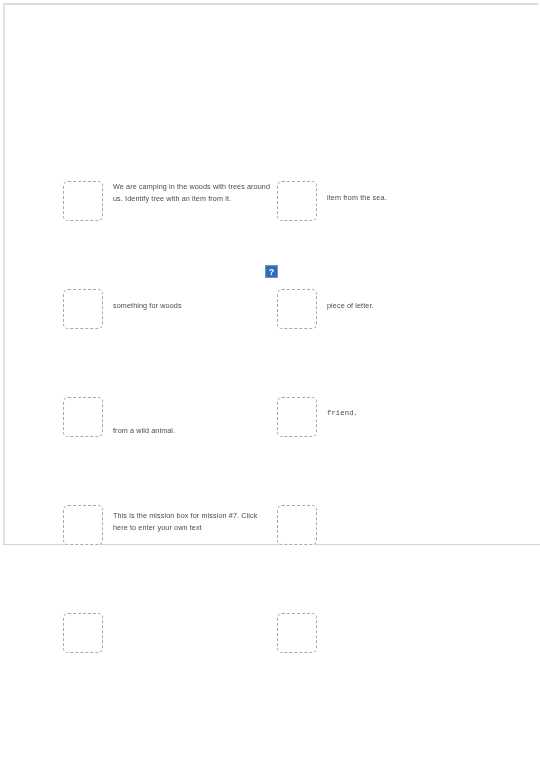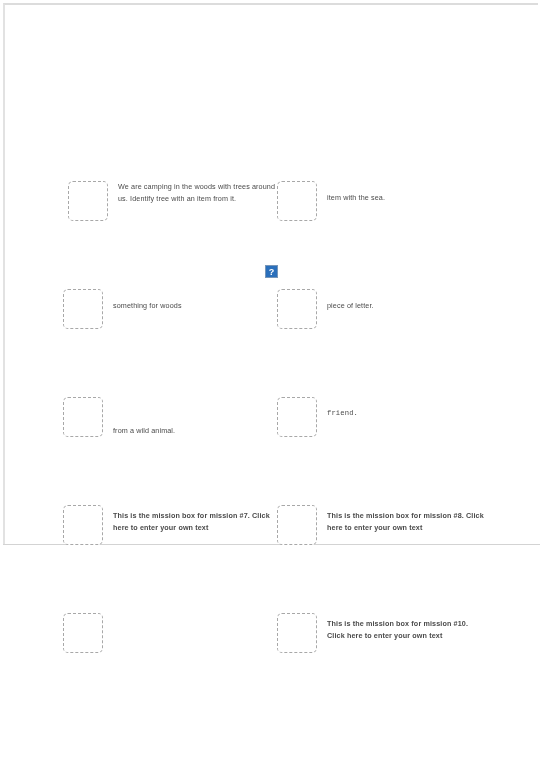--- a/index.html
+++ b/index.html
@@ -69,21 +69,21 @@
   .mission-text {
     margin-left: 10px;
     font-size: 7.2px;
     line-height: 11.6px;
     color: #4a4a4a;
     letter-spacing: 0.12px;
     padding-top: 11px;
     max-width: 160px;
     word-wrap: break-word;
   }
-  .mission-text.two-line { padding-top: 5px; font-weight: bold; }
+  .mission-text.two-line { padding-top: 5px; }
   .mission-text.three-line { padding-top: 0px; }
 
   
   #broken-image-icon {
     position: absolute;
     left: 265px;
     top: 265px;
     width: 13px;
     height: 13px;
     border: 1px solid #7796b8;
@@ -98,28 +98,28 @@
 </style>
 </head>
 <body>
 
 <div id="doc-page"></div>
 <div id="page-break-line"></div>
 <div id="doc-page-2"></div>
 
 <div class="mission-grid">
 
-  <div class="mission-row" style="left:63px; top:181px;justify-content:flex-end;">
+  <div class="mission-row" style="left:63px; top:181px;">
     <div class="drop-box"></div>
     <div class="mission-text three-line">We are camping in the woods with trees around us. Identify tree with an item from it.</div>
   </div>
 
   <div class="mission-row" style="left:277px; top:181px;">
     <div class="drop-box"></div>
-    <div class="mission-text">item with the sea.</div>
+    <div class="mission-text">item from the sea.</div>
   </div>
 
   <div class="mission-row" style="left:63px; top:289px;">
     <div class="drop-box"></div>
     <div class="mission-text">something for woods</div>
   </div>
 
   <div class="mission-row" style="left:277px; top:289px;">
     <div class="drop-box"></div>
     <div class="mission-text">piece of letter.</div>
@@ -135,30 +135,28 @@
     <div class="mission-text">friend.</div>
   </div>
 
   <div class="mission-row" style="left:63px; top:505px;">
     <div class="drop-box"></div>
     <div class="mission-text two-line">This is the mission box for mission #7. Click here to enter your own text</div>
   </div>
 
   <div class="mission-row" style="left:277px; top:505px;">
     <div class="drop-box"></div>
-    <div class="mission-text two-line">This is the mission box for mission #8. Click here to enter your own text</div>
   </div>
 
   <div class="mission-row" style="left:63px; top:613px;">
     <div class="drop-box"></div>
   </div>
 
   <div class="mission-row" style="left:277px; top:613px;">
     <div class="drop-box"></div>
-    <div class="mission-text two-line">This is the mission box for mission #10. Click here to enter your own text</div>
   </div>
 
 </div>
 
 <div id="broken-image-icon">
   <svg width="11" height="11" viewBox="0 0 11 11" aria-hidden="true">
     <rect x="0" y="0" width="11" height="11" fill="#2a6fbb"></rect>
     <text x="5.5" y="8.6" font-family="Liberation Sans, sans-serif" font-size="9" font-weight="bold" fill="#ffffff" text-anchor="middle">?</text>
   </svg>
 </div>

